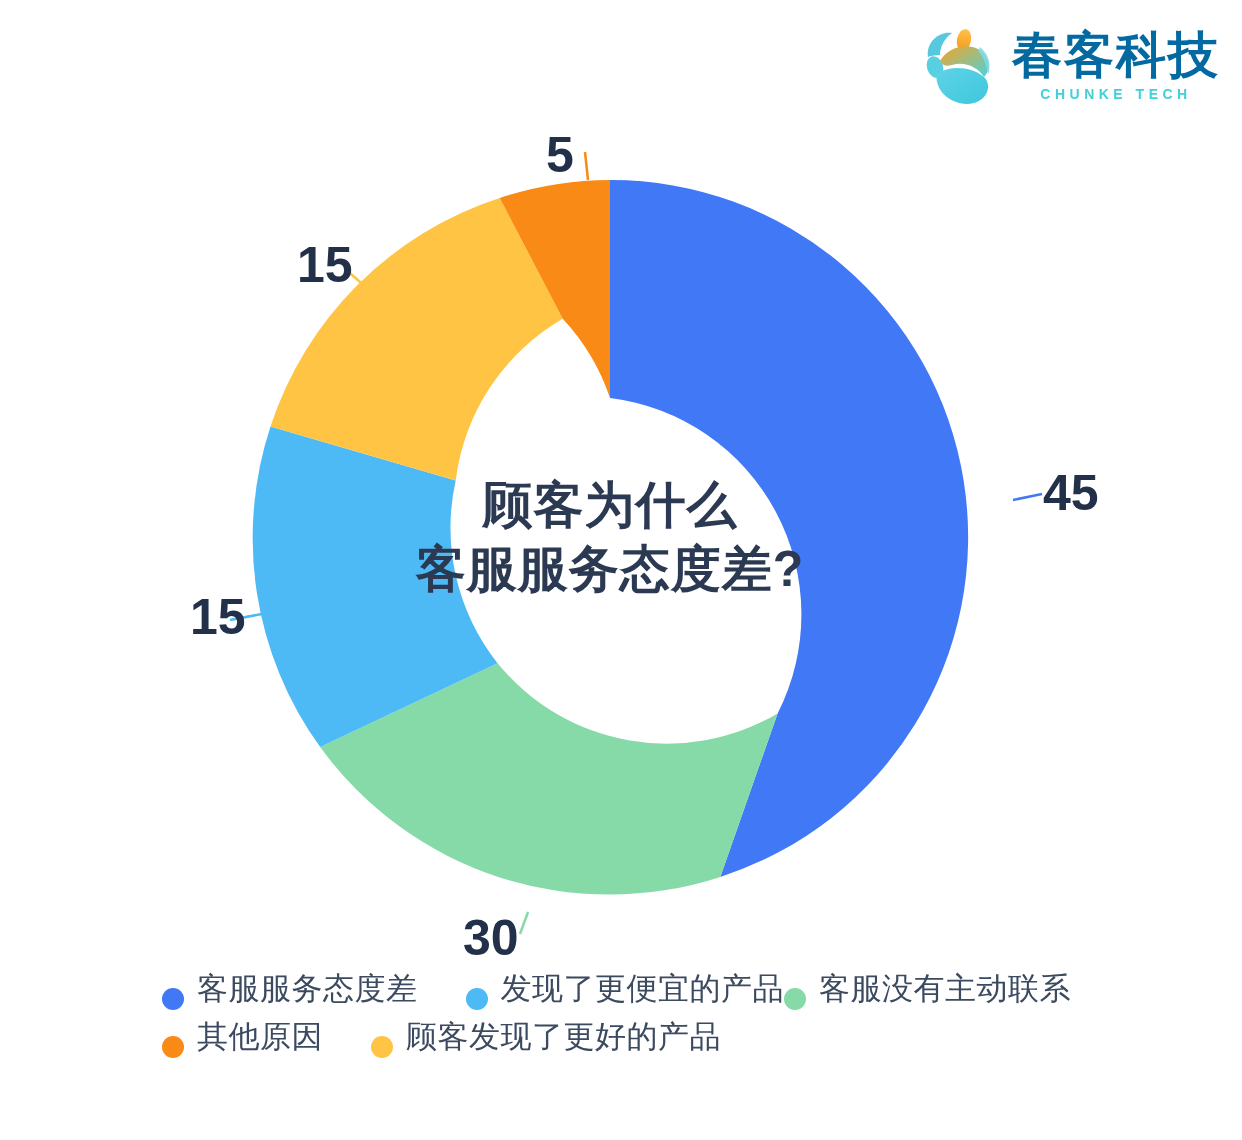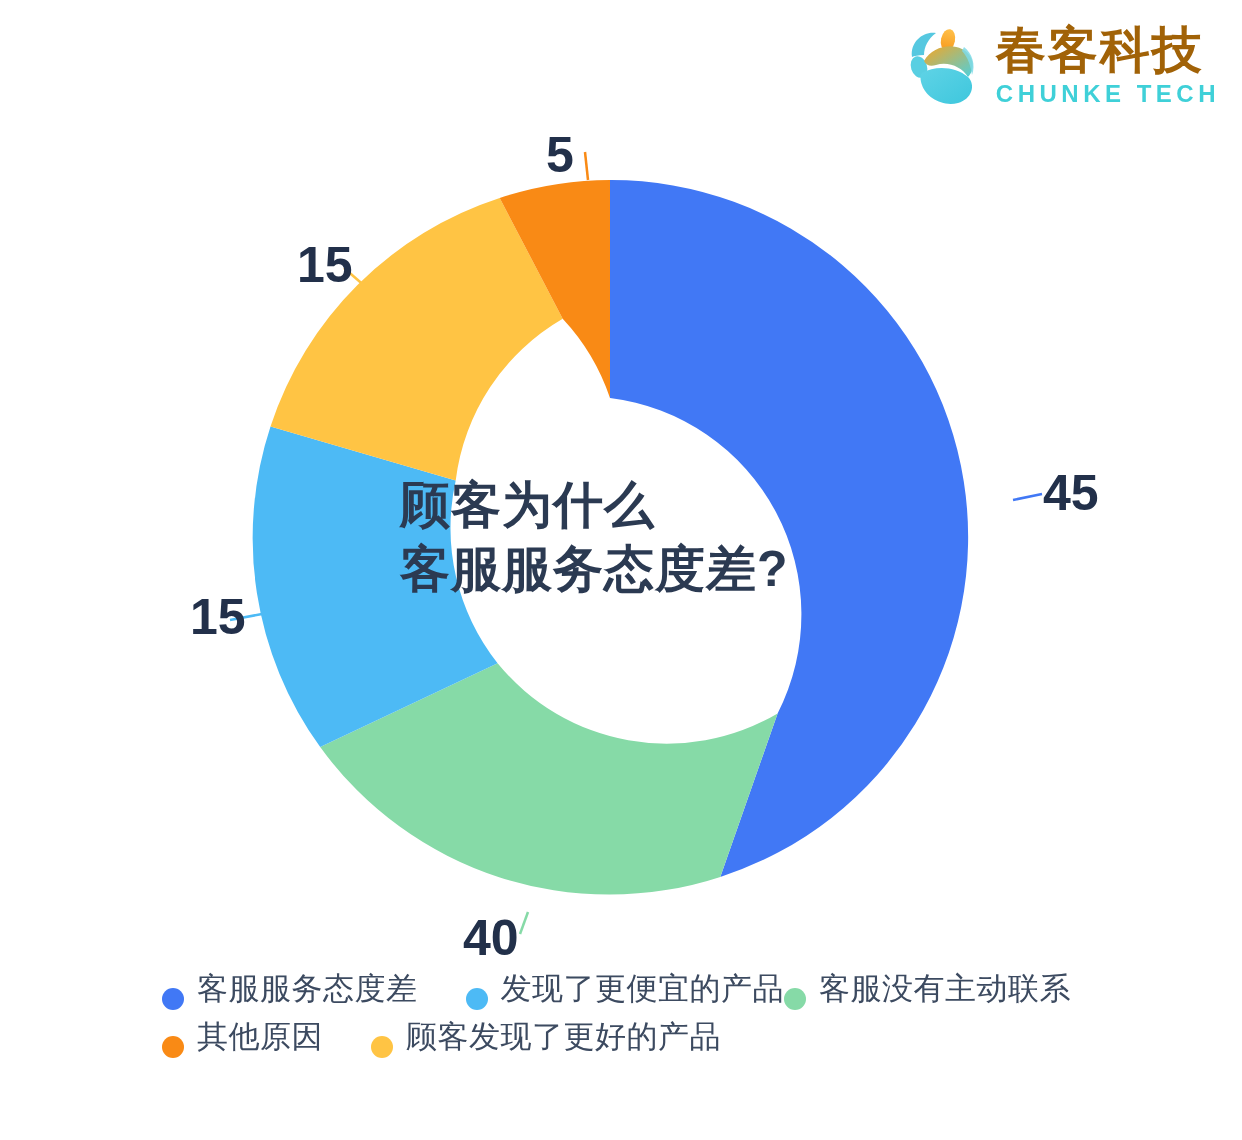--- a/index.html
+++ b/index.html
@@ -35,26 +35,26 @@
   }
   .brand-words {
     display: flex;
     flex-direction: column;
     justify-content: center;
     line-height: 1;
   }
   .brand-cn {
     font-size: 50px;
     font-weight: 700;
-    color: #a16207;
+    color: #0369a1;
     letter-spacing: 2px;
     white-space: nowrap;
   }
   .brand-en {
-    font-size: 24px;
+    font-size: 14px;
     font-weight: 700;
     color: #3fd0d8;
     letter-spacing: 4.5px;
     margin-top: 7px;
     text-align: center;
     white-space: nowrap;
   }
 
   
   .chart-area {
@@ -68,21 +68,21 @@
     position: absolute;
     left: 0;
     top: 0;
   }
   .center-label {
     position: absolute;
     left: 610px;
     top: 537px;
     transform: translate(-50%, -50%);
     width: 420px;
-    text-align: left;
+    text-align: center;
     font-size: 50px;
     font-weight: 700;
     line-height: 1.28;
     color: #2b3a52;
     letter-spacing: 1px;
     pointer-events: none;
   }
   .center-label div { white-space: nowrap; }
 
   .value-label {
@@ -203,21 +203,21 @@
                Z"></path>
     </g>
   </svg>
 
   <div class="center-label">
     <div>顾客为什么</div>
     <div>客服服务态度差?</div>
   </div>
 
   <div class="value-label" style="left:1043px; top:468px;">45</div>
-  <div class="value-label" style="left:463px; top:913px;">40</div>
+  <div class="value-label" style="left:463px; top:913px;">30</div>
   <div class="value-label" style="left:190px; top:592px;">15</div>
   <div class="value-label" style="left:297px; top:240px;">15</div>
   <div class="value-label" style="left:546px; top:130px;">5</div>
 </div>
 
 <div class="legend">
   <div class="legend-item">
     <span class="legend-dot" style="background:#4178f5"></span>
     <span class="legend-text">客服服务态度差</span>
   </div>

